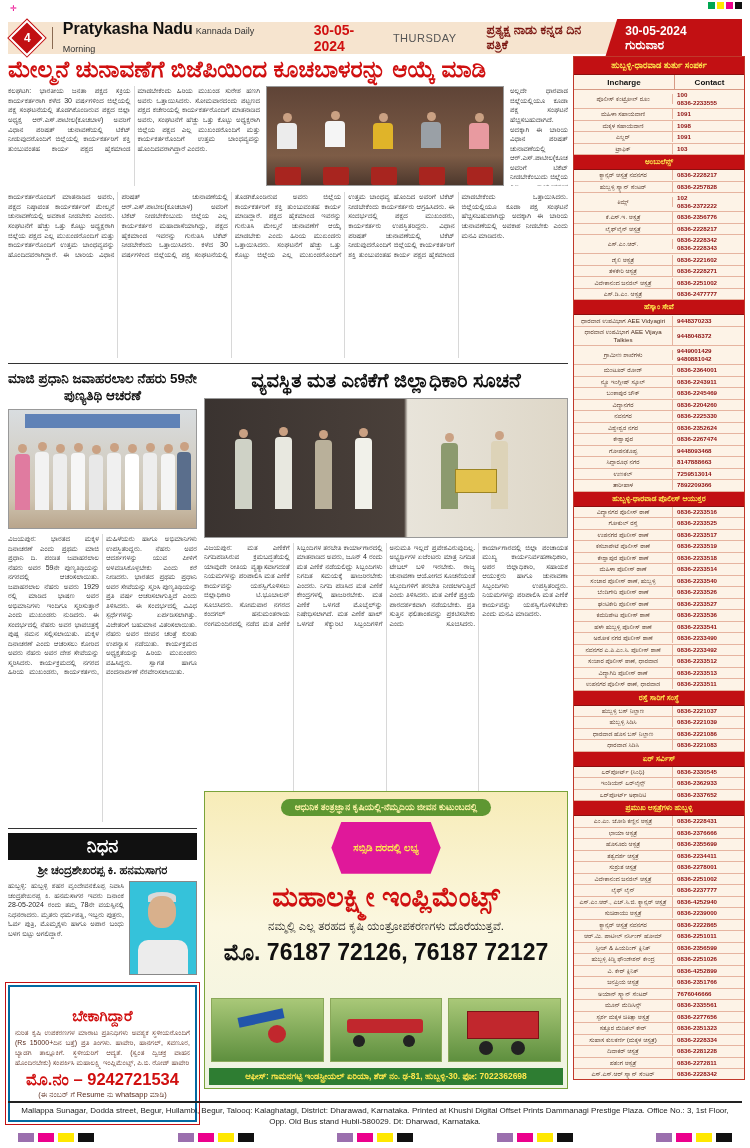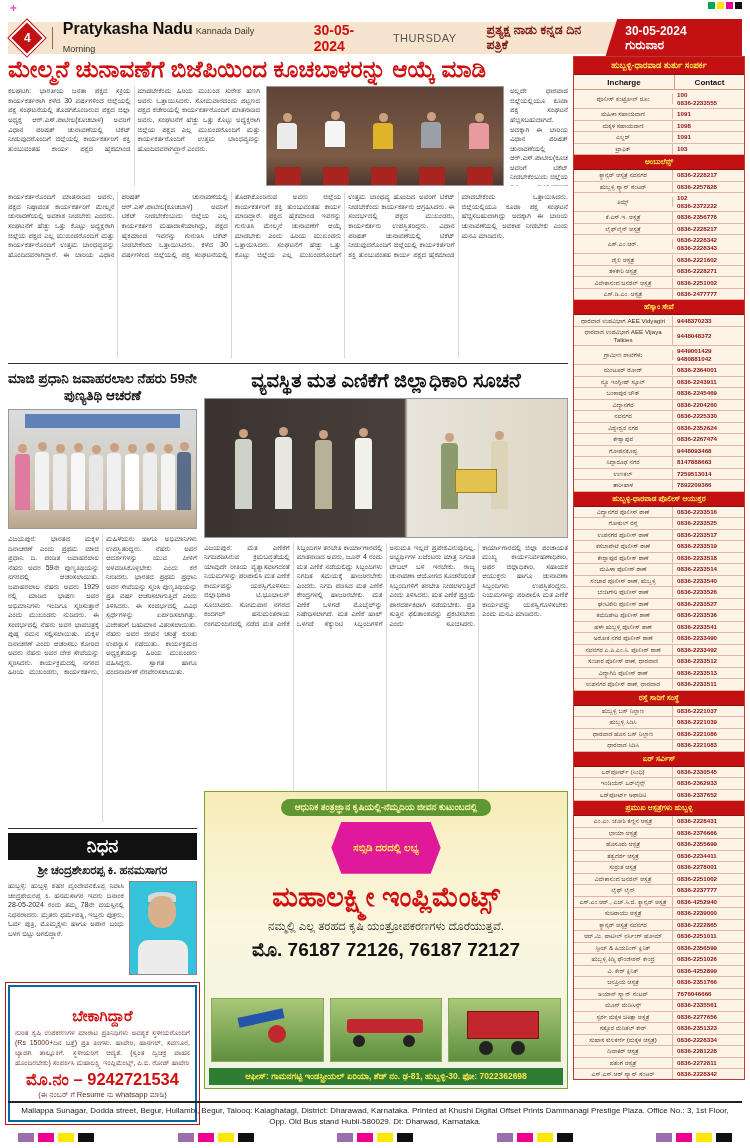--- a/index.html
+++ b/index.html
@@ -84,21 +84,21 @@
   .wanted-note{font-size:7.5px;text-align:center;color:#5a2c1e;}
   
   .ad{height:296px;border:1.5px solid #7aa33a;background:linear-gradient(#f7ecb8,#fbf7e0 45%,#eef3e2);
       position:relative;text-align:center;overflow:hidden;}
   .ad-pill{display:inline-block;margin-top:7px;background:#5e9732;color:#fdf3a8;font-weight:bold;
            font-size:9px;padding:3px 14px;border-radius:10px;}
   .ad-ribbon{display:inline-block;margin-top:6px;background:#e0189a;color:#ffe84d;font-weight:bold;font-size:10px;
              padding:20px 22px;clip-path:polygon(0 50%,10px 0,calc(100% - 10px) 0,100% 50%,calc(100% - 10px) 100%,10px 100%);}
   .ad-title{color:#d01010;font-weight:bold;font-size:27px;margin-top:8px;}
   .ad-line{color:#222;font-size:11.5px;margin-top:7px;}
-  .ad-phone{color:#111;font-weight:bold;font-size:19px;margin-top:6px;}
+  .ad-phone{color:#111;font-weight:bold;font-size:23px;margin-top:6px;}
   .ad-imgs{position:absolute;left:6px;right:6px;bottom:26px;display:flex;gap:6px;justify-content:center;}
   .ad-img{width:112px;height:62px;border:1px solid #8aa85a;background:linear-gradient(#a9c878,#5e8f3e);position:relative;overflow:hidden;}
   .mach{position:absolute;}
   .ad-office{position:absolute;left:4px;right:4px;bottom:3px;background:#2e7d32;color:#ffe84d;
              font-weight:bold;font-size:8.5px;padding:3px 2px;}
   
   .footer{position:absolute;left:8px;right:8px;bottom:6px;}
   .footer-rule{border-top:2px solid #222;margin-bottom:3px;}
   .footer-txt{font-size:8px;line-height:1.35;text-align:center;color:#222;}
   .bars{display:flex;justify-content:space-between;margin-top:5px;padding:0 10px;}

